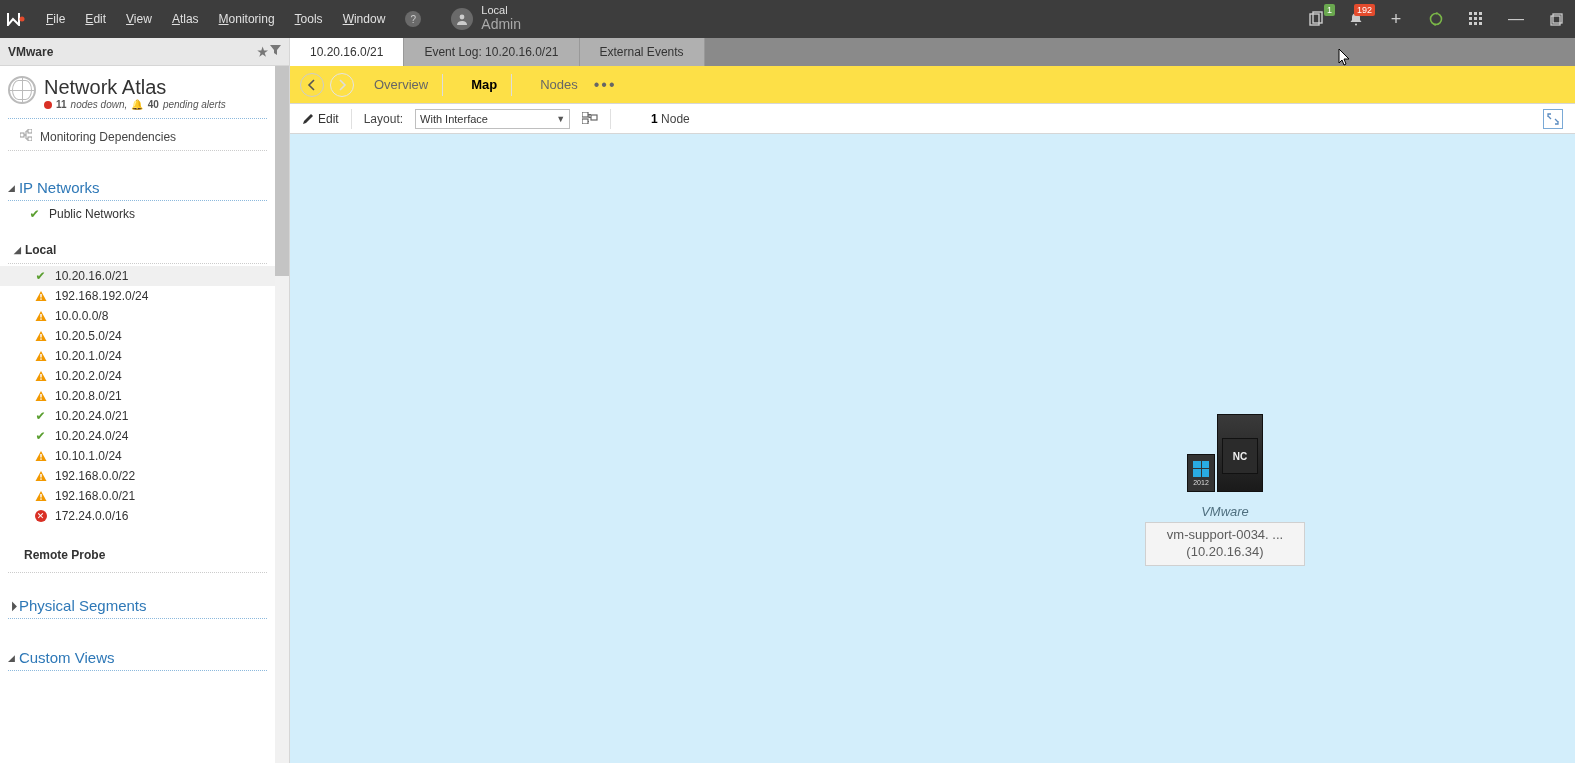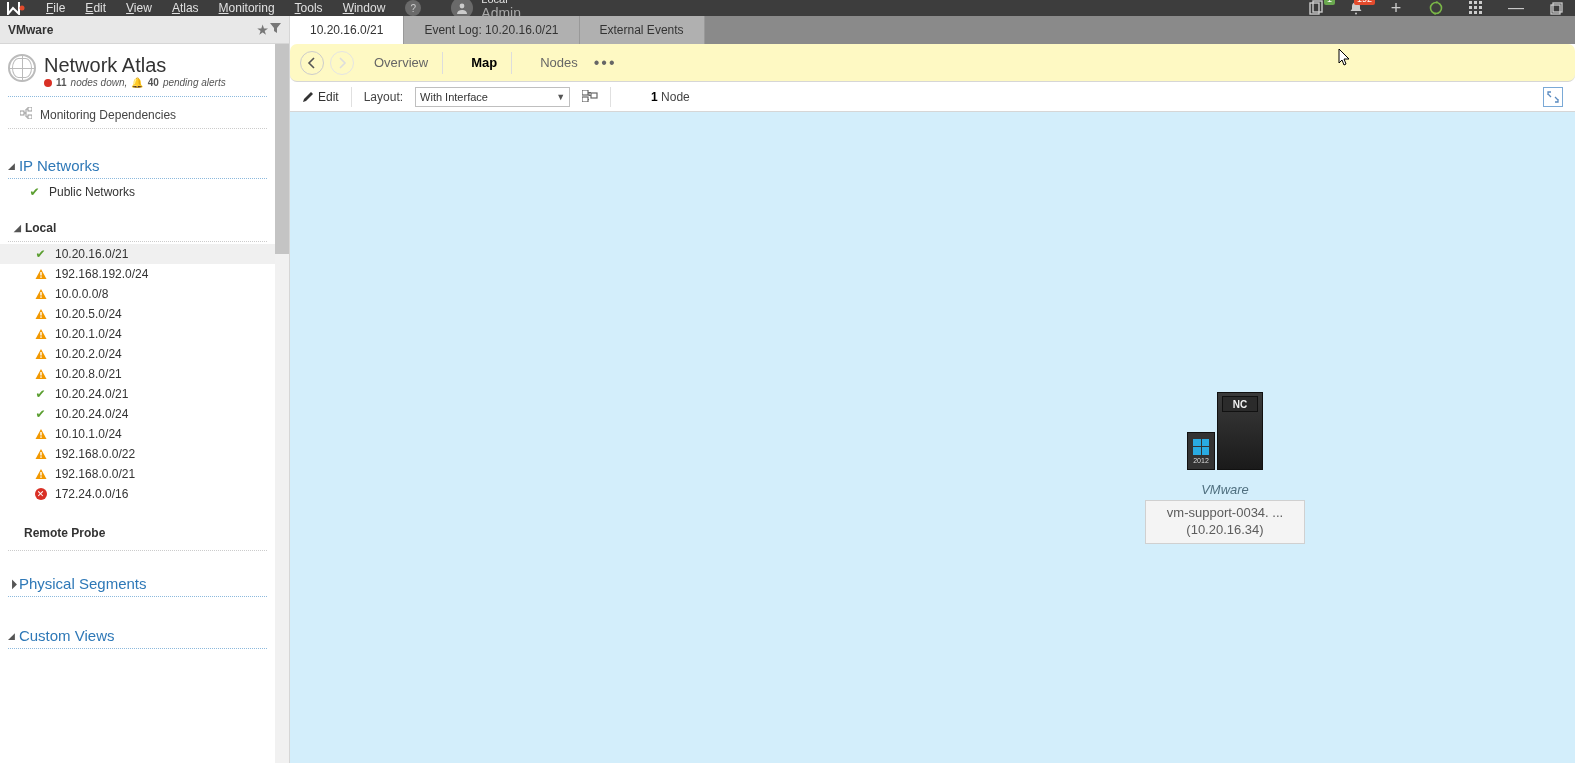--- a/index.html
+++ b/index.html
@@ -29,21 +29,21 @@
     background: #fff;
     width: 1575px;
     height: 763px;
     overflow: hidden;
     display: flex;
     flex-direction: column;
   }
 
   
   .top-bar {
-    height: 16px;
+    height: 38px;
     background: var(--top-bar-bg);
     display: flex;
     align-items: center;
     color: var(--top-bar-fg);
     font-size: 12px;
     padding: 0 6px;
     flex-shrink: 0;
   }
   .top-bar .logo {
     width: 20px; height: 20px; margin-right: 10px;
@@ -136,21 +136,21 @@
   
   .right-panel { flex:1;display:flex;flex-direction:column;min-width:0; }
   .tabs-bar { height:28px;background:var(--tabs-bg);display:flex;align-items:flex-end;}
   .tab {
     height:28px;padding:0 20px;display:flex;align-items:center;color:#333;
     background:var(--tab-inactive-bg);border-right:1px solid #999;cursor:pointer;font-size:12px;
   }
   .tab.active { background:var(--tab-active-bg);font-weight:500;}
   .subnav {
     height:38px;border-bottom:1px solid var(--border);display:flex;align-items:center;
-    padding:0 10px;gap:6px;background:#fef9c3;border-radius:7px;
+    padding:0 10px;gap:6px;background:#fde047;
   }
   .nav-btn{
     width:24px;height:24px;border:1px solid #ccc;border-radius:50%;
     display:flex;align-items:center;justify-content:center;color:#555;cursor:pointer;font-size:13px;
   }
   .nav-btn.disabled{color:#ccc;border-color:#e4e4e4;cursor:default;}
   .subnav-link{margin-left:14px;color:#666;cursor:pointer;font-size:13px;}
   .subnav-link.active{color:#000;font-weight:600;}
   .subnav-divider{width:1px;height:22px;background:#ddd;margin:0 8px;}
   .dots{font-size:16px;letter-spacing:2px;color:#666;cursor:pointer;margin-left:10px;}
@@ -185,21 +185,21 @@
     width:28px;height:38px;background:#333;border:1px solid #111;display:flex;flex-direction:column;
     align-items:center;justify-content:center;
   }
   .win-sq{width:16px;height:16px;display:grid;grid-template-columns:1fr 1fr;grid-template-rows:1fr 1fr;gap:1px;}
   .win-sq div{background:#29abe2;}
   .os-badge .yr{font-size:7px;color:#ddd;margin-top:2px;}
   .server-body{
     width:46px;height:78px;background:linear-gradient(#3a3a3a,#1a1a1a);border:1px solid #111;
     display:flex;flex-direction:column;align-items:center;padding-top:3px;
   }
-  .nc-badge{width:36px;height:16px;background:#2b2b2b;color:#f0f0f0;font-size:10px;font-weight:bold;display:flex;align-items:center;justify-content:center;border:1px solid #111;}
+  .nc-badge{width:36px;height:36px;background:#2b2b2b;color:#f0f0f0;font-size:10px;font-weight:bold;display:flex;align-items:center;justify-content:center;border:1px solid #111;margin-top:20px;}
   .vmware-label{font-style:italic;color:#4f6f7f;margin-top:12px;font-size:13px;}
   .node-label{
     margin-top:3px;background:#f4f4f4;border:1px solid #d0d0d0;padding:4px 10px;text-align:center;
     color:#5c5c5c;font-size:13px;line-height:1.3;min-width:160px;
   }
 
   .cursor-pointer{
     position:absolute;left:1338px;top:48px;font-size:16px;color:#000;pointer-events:none;
   }
 

